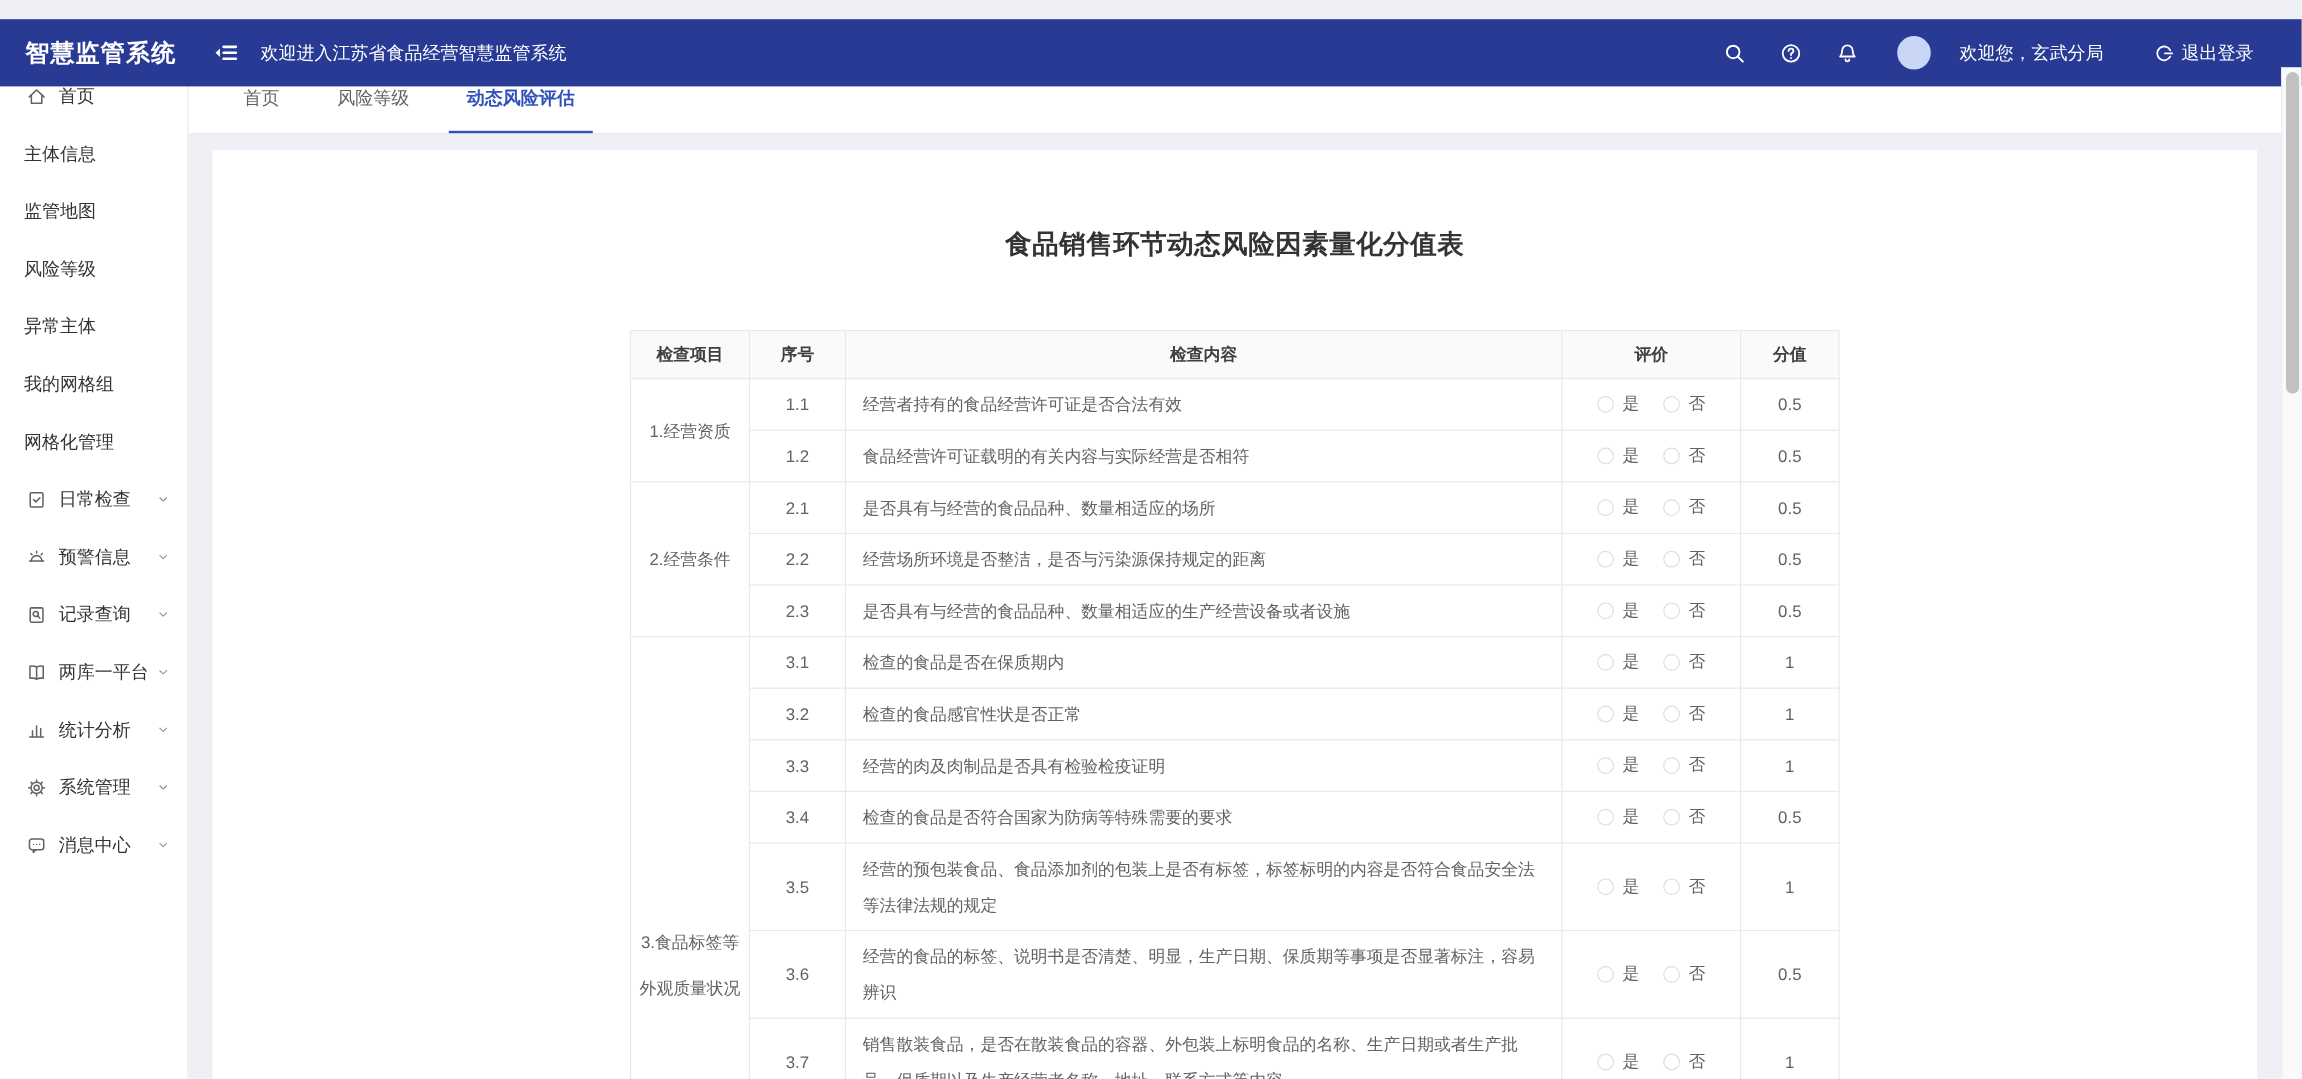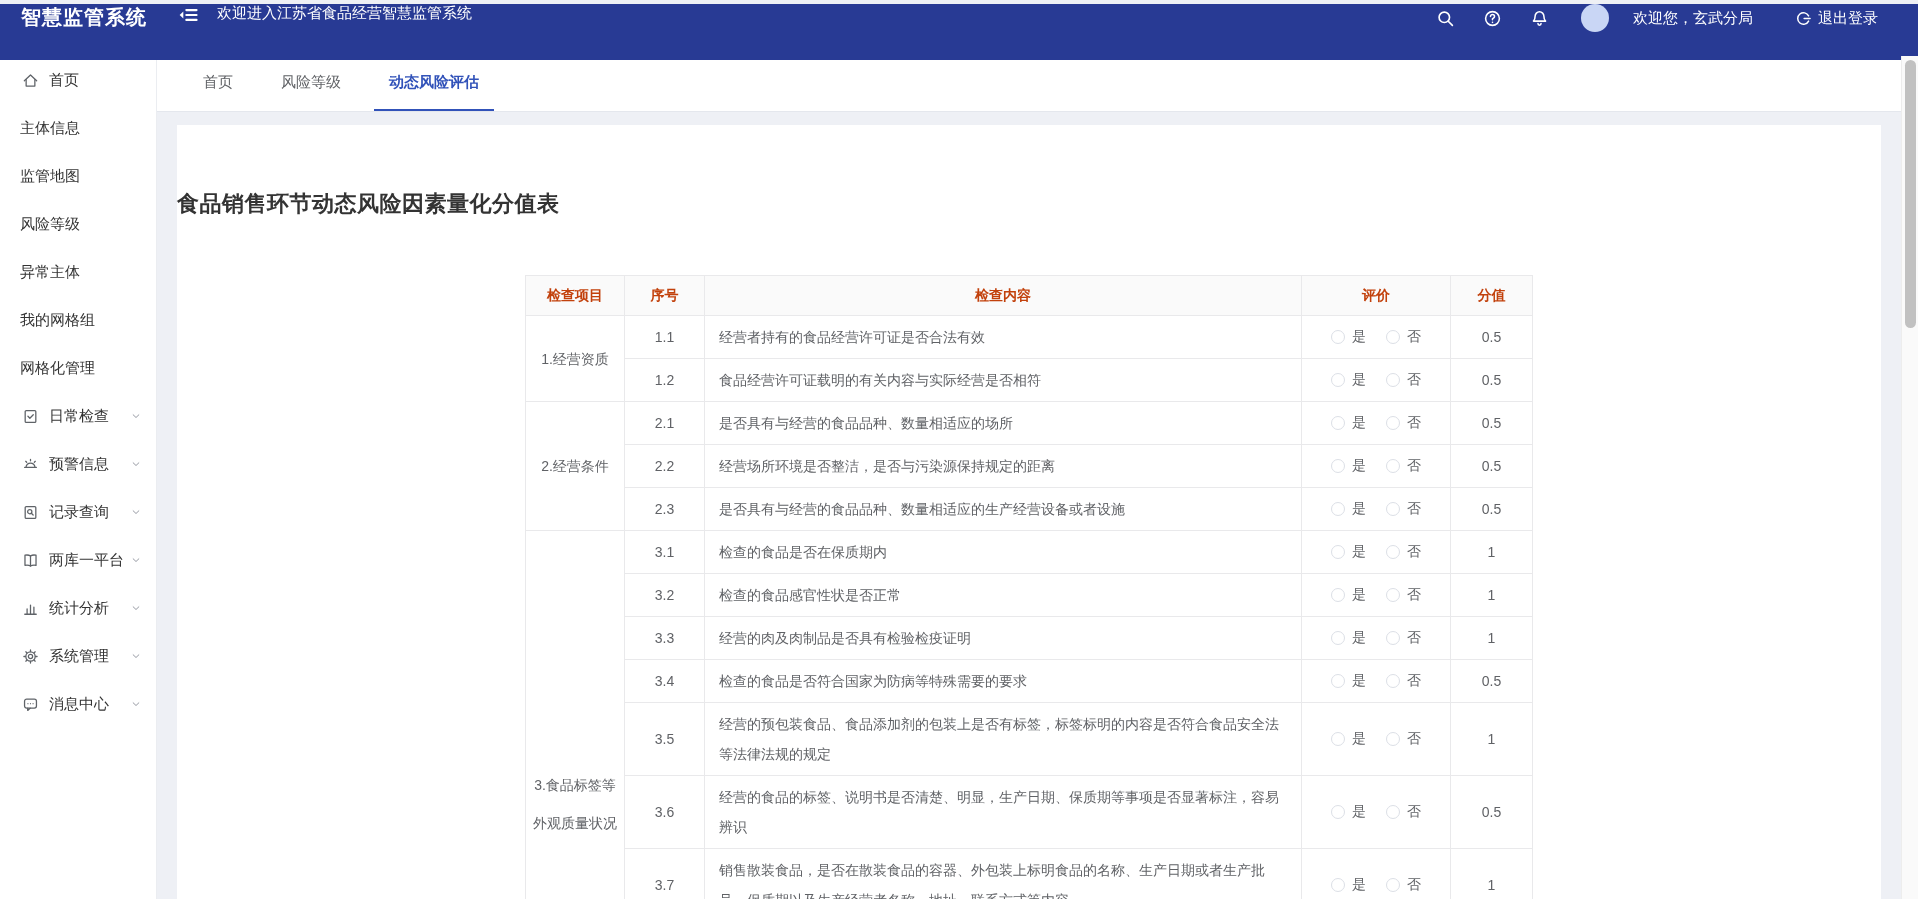--- a/index.html
+++ b/index.html
@@ -1,22 +1,22 @@
 <!DOCTYPE html>
 <html style="--navbar: #283a94; --accent: #3152b9; --avatar: #c9d6f5;"><head>
 <meta charset="utf-8">
 <style>
   * { margin:0; padding:0; box-sizing:border-box; }
   html,body { width:1918px; height:899px; overflow:hidden; background:#eef0f5;
     font-family:"Liberation Sans","DejaVu Sans",sans-serif; }
   :root { --navbar:#283a94; --accent:#3152b9; --avatar:#c9d6f5; }
 
   
-  .navbar { position:absolute; left:0; top:4px; width:1918px; height:56px;
-    background:var(--navbar); color:#fff; display:flex; align-items:flex-start; z-index:30; }
+  .navbar { position:absolute; left:0; top:16px; width:1918px; height:56px;
+    background:var(--navbar); color:#fff; display:flex; align-items:center; z-index:30; }
   .logo { width:157px; padding-left:21px; font-size:20px; font-weight:bold; letter-spacing:1px; }
   .fold-btn { width:22px; height:22px; margin-left:20px; cursor:pointer; color:#fff; }
   .welcome { margin-left:18px; font-size:15px; }
   .nav-right { margin-left:auto; display:flex; align-items:center; padding-right:40px; }
   .nav-icon { width:19px; height:19px; color:#fff; margin-left:28px; cursor:pointer; }
   .avatar { width:28px; height:28px; border-radius:50%; background:var(--avatar); margin-left:32px; }
   .user-name { font-size:15px; margin-left:24px; }
   .logout { display:flex; align-items:center; margin-left:42px; cursor:pointer; }
   .logout .nav-icon { margin-left:0; width:17px; height:17px; }
   .logout-label { font-size:15px; margin-left:6px; }
@@ -35,25 +35,25 @@
 
   
   .main { position:absolute; left:157px; top:56px; width:1744px; height:843px; background:#eef0f5; }
   .tabbar { height:56px; background:#fff; border-bottom:1px solid #e4e7ed;
     display:flex; align-items:stretch; padding-left:31px; }
   .tab { padding:0 15px; margin-right:18px; display:flex; align-items:center;
     font-size:15px; color:#606266; cursor:pointer; border-bottom:2px solid transparent; }
   .tab.active { color:var(--accent); border-bottom-color:var(--accent);font-weight:bold; }
 
   .card { position:absolute; left:20px; right:20px; top:69px; bottom:-30px; background:#fff; }
-  .page-title { margin-top:64px; text-align:left; font-size:22px; color:#333; font-weight:bold; letter-spacing:.5px; }
+  .page-title { margin-top:64px; text-align:center; font-size:22px; color:#333; font-weight:bold; letter-spacing:.5px; }
 
   table.score { border-collapse:collapse; margin:56px auto 0 auto; width:1007px; table-layout:fixed; }
   table.score th, table.score td { border:1px solid #e9e9eb; }
-  table.score th { height:40px; background:#fafafa; font-size:14px; color:#c2410c; font-weight:600; text-align:center; }
+  table.score th { height:40px; background:#fafafa; font-size:14px; color:#404040; font-weight:600; text-align:center; }
   table.score td { font-size:14px; color:#606266; height:42px; vertical-align:middle; }
   td.td-no { text-align:center; }
   td.td-content { padding:6px 10px 6px 14px; line-height:30px; text-align:left; }
   td.td-group { text-align:center; line-height:38px; padding:0 5px; }
   td.td-group.pushed { vertical-align:middle; padding-top:156px; }
   td.td-eval { text-align:center; }
   td.td-score { text-align:center; }
   .radio-group { display:inline-flex; align-items:center; }
   .radio { display:inline-flex; align-items:center; cursor:pointer; }
   .radio + .radio { margin-left:20px; }

